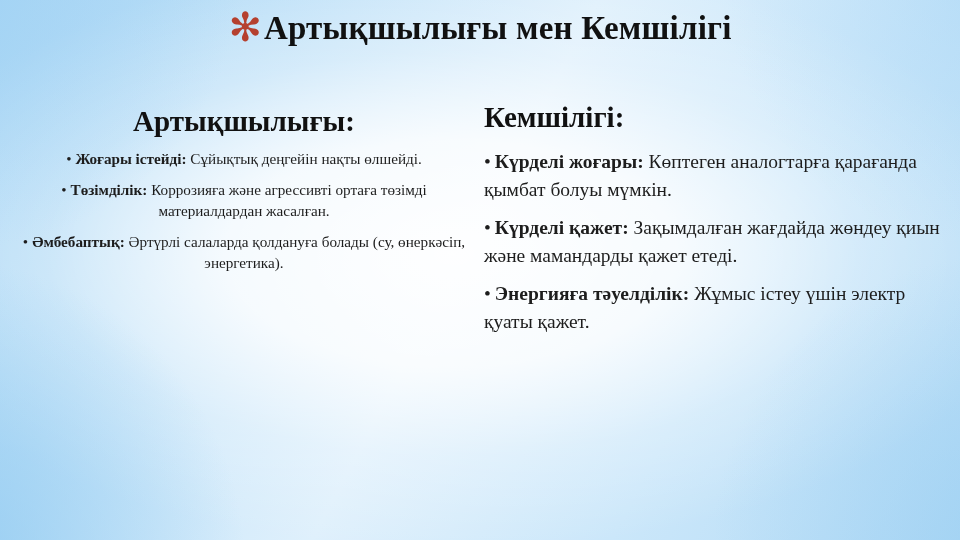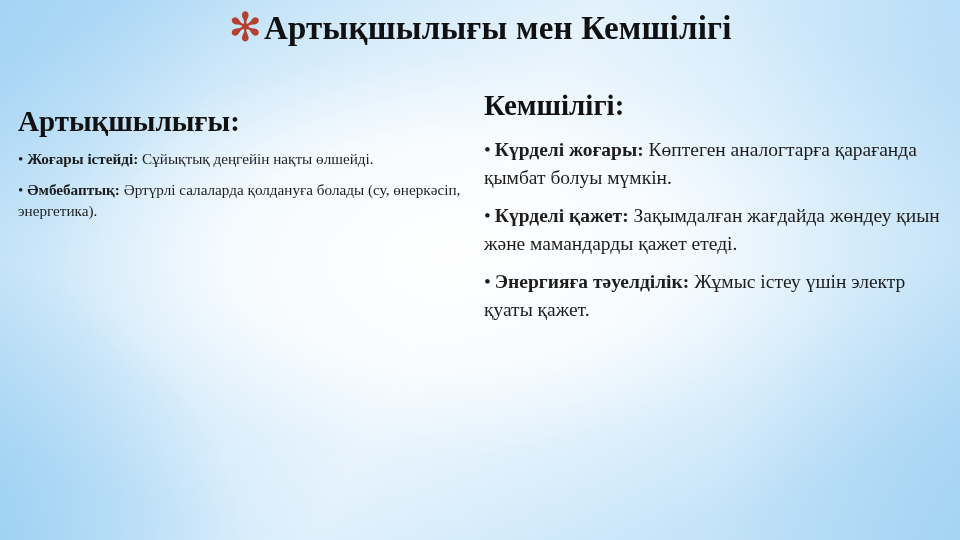--- a/index.html
+++ b/index.html
@@ -64,22 +64,22 @@
     line-height: 44px;
     color: #111111;
     white-space: nowrap;
   }
 
   
   .col {
     position: absolute;
     z-index: 3;
   }
-  .col-left  { left: 18px;  top: 104px; width: 452px; }
-  .col-right { left: 484px; top: 88px; width: 456px; }
+  .col-left  { left: 18px;  top: 104px; width: 452px; text-align: center; }
+  .col-right { left: 484px; top: 100px; width: 456px; }
 
   .col-heading {
     font-size: 29px;
     font-weight: 700;
     line-height: 34px;
     color: #111111;
     margin: 0 0 10px 0;
   }
   .col-right .col-heading {
     font-size: 29px;
@@ -115,20 +115,23 @@
     <span class="title-text">Артықшылығы мен Кемшілігі</span>
   </div>
 
   <div class="col col-left">
     <h2 class="col-heading">Артықшылығы:</h2>
     <ul class="bullets">
       <li class="bullet-item">
         <span class="bullet-dot">•</span><span class="bullet-lead">Жоғары істейді:</span> <span class="bullet-rest">Сұйықтық деңгейін нақты өлшейді.</span>
       </li>
       <li class="bullet-item">
+        <span class="bullet-dot">•</span><span class="bullet-lead">Төзімділік:</span> <span class="bullet-rest">Коррозияға және агрессивті ортаға төзімді материалдардан жасалған.</span>
+      </li>
+      <li class="bullet-item">
         <span class="bullet-dot">•</span><span class="bullet-lead">Әмбебаптық:</span> <span class="bullet-rest">Әртүрлі салаларда қолдануға болады (су, өнеркәсіп, энергетика).</span>
       </li>
     </ul>
   </div>
 
   <div class="col col-right">
     <h2 class="col-heading">Кемшілігі:</h2>
     <ul class="bullets">
       <li class="bullet-item">
         <span class="bullet-dot">•</span><span class="bullet-lead">Күрделі жоғары:</span> <span class="bullet-rest">Көптеген аналогтарға қарағанда қымбат болуы мүмкін.</span>

